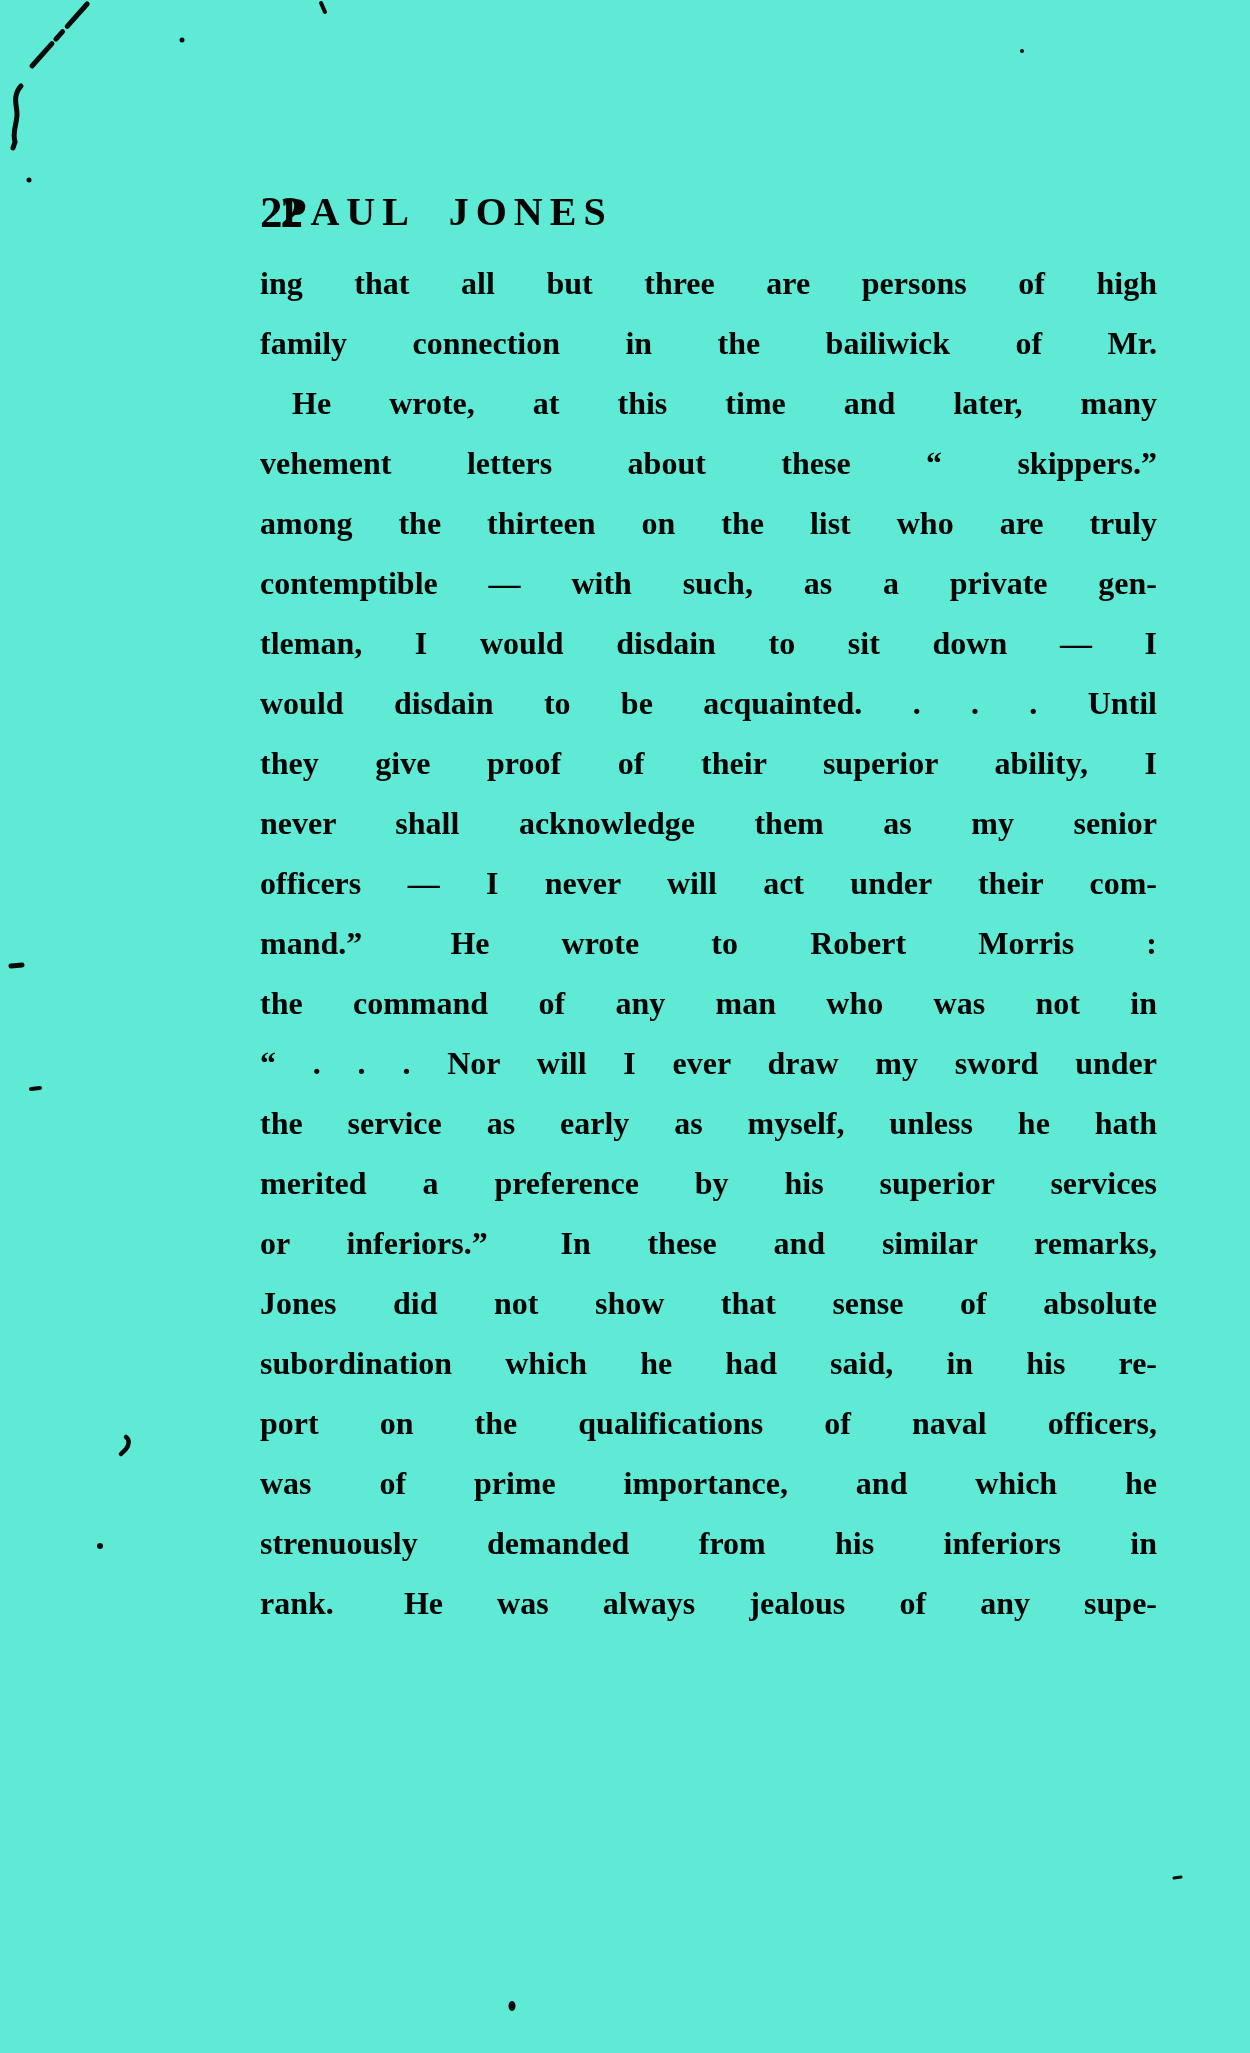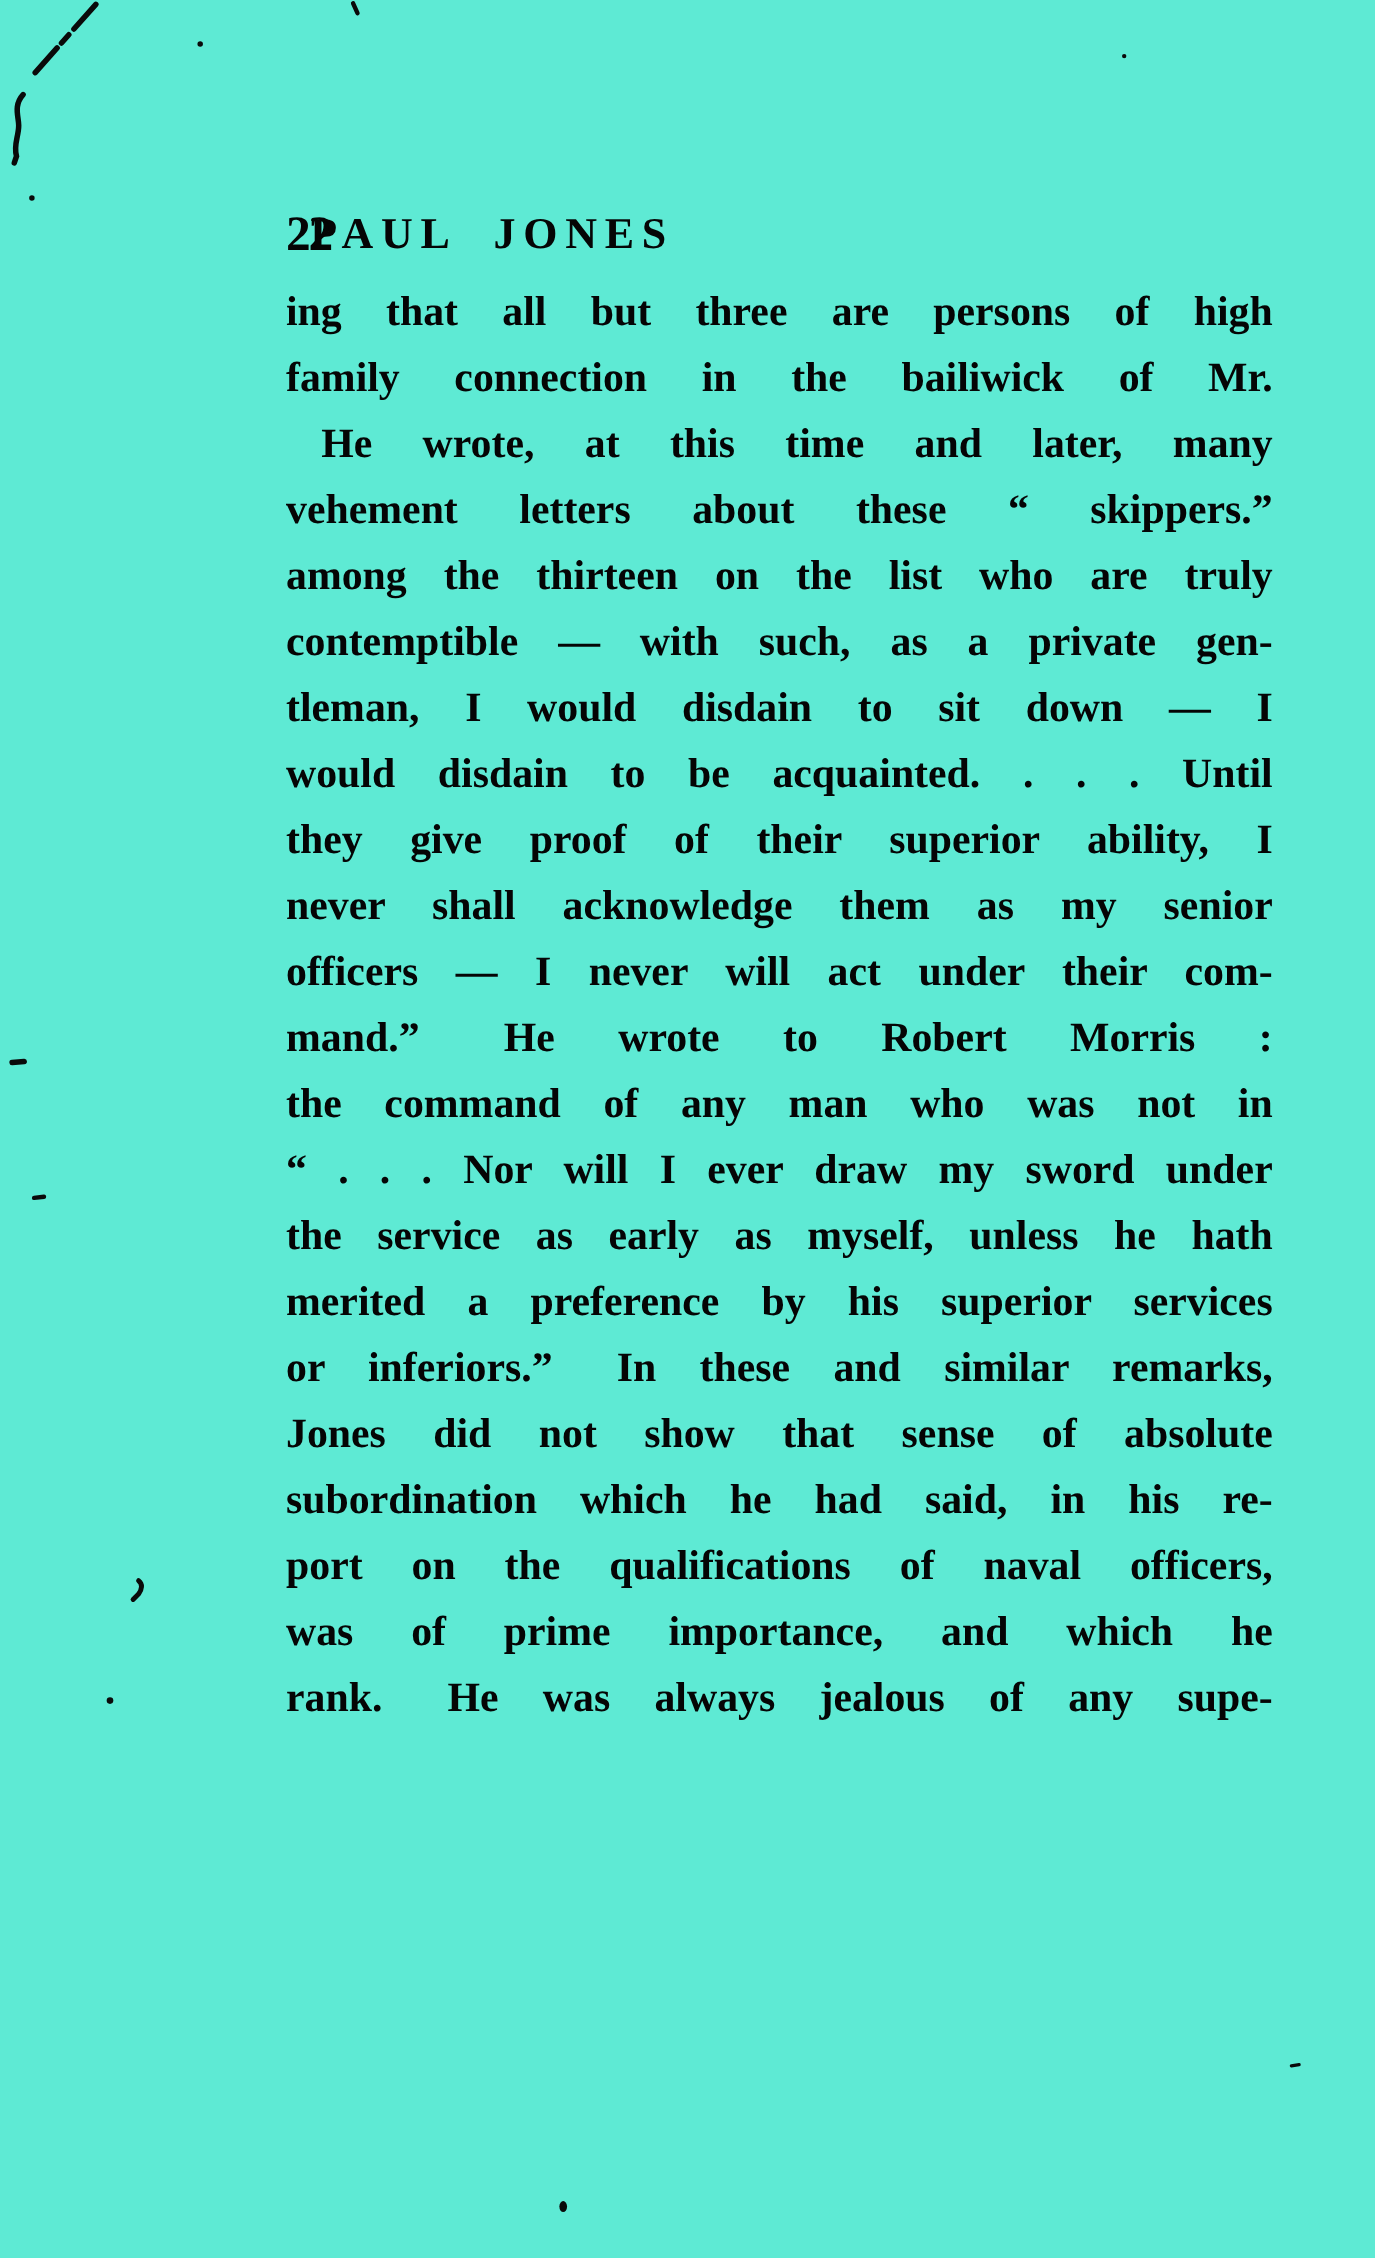--- a/index.html
+++ b/index.html
@@ -44,21 +44,21 @@
   }
   .body-text {
     position: absolute;
     top: 253px;
     left: 260px;
     width: 897px;
   }
   .tline {
     height: 60px;
     line-height: 60px;
-    font-size: 38px;
+    font-size: 32px;
     font-weight: bold;
     white-space: nowrap;
     text-align: justify;
     text-align-last: justify;
     text-justify: inter-word;
     overflow: hidden;
   }
   .tline.para-end { text-align-last: left; }
   .tline.indent { text-indent: 32px; }
   .ink-marks {
@@ -111,16 +111,17 @@
       <div class="tline">mand.”  He wrote to Robert Morris :</div>
       <div class="tline">the command of any man who was not in</div>
       <div class="tline">“ . . . Nor will I ever draw my sword under</div>
       <div class="tline">the service as early as myself, unless he hath</div>
       <div class="tline">merited a preference by his superior services</div>
       <div class="tline">or inferiors.”  In these and similar remarks,</div>
       <div class="tline">Jones did not show that sense of absolute</div>
       <div class="tline">subordination which he had said, in his re-</div>
       <div class="tline">port on the qualifications of naval officers,</div>
       <div class="tline">was of prime importance, and which he</div>
+      <div class="tline">strenuously demanded from his inferiors in</div>
       <div class="tline">rank.  He was always jealous of any supe-</div>
     </div>
 
 </div>
 
 </body></html>

